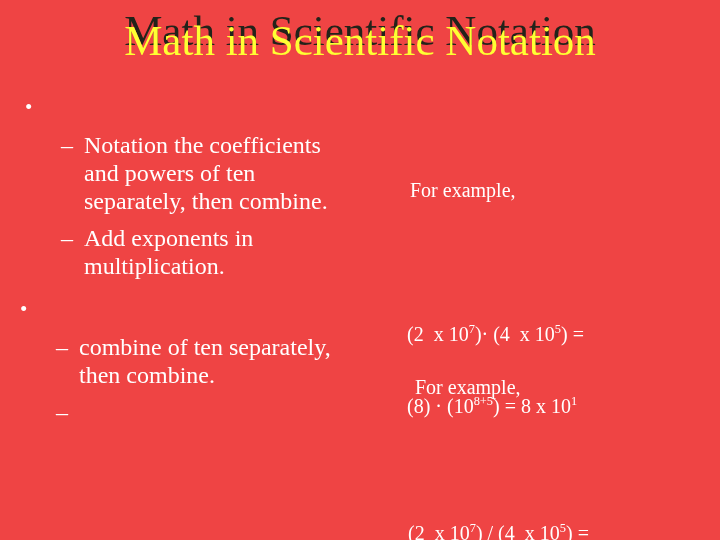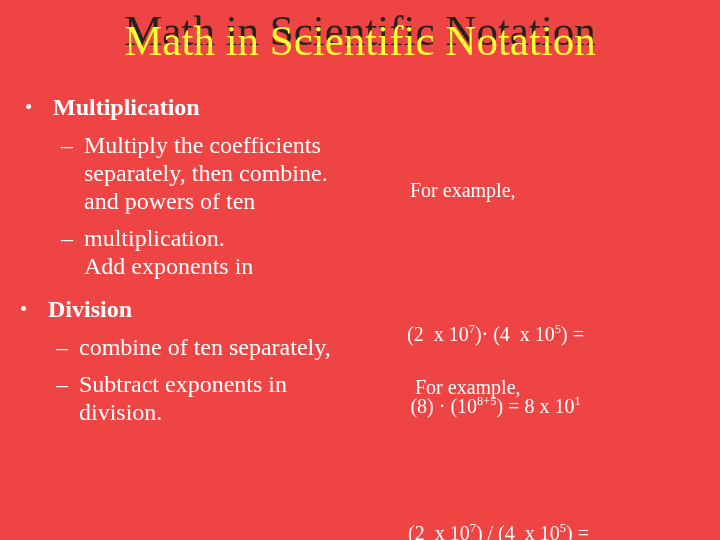--- a/index.html
+++ b/index.html
@@ -60,82 +60,77 @@
     position: absolute;
     font-size: 20px;
     line-height: 24px;
     white-space: pre;
     color: #ffffff;
   }
   .ex-mult { top: 130px; left: 407px; }
   .ex-div  { top: 327px; left: 408px; }
   .ex-mult .ex-intro { padding-left: 3px; }
   .ex-div  .ex-intro { padding-left: 7px; }
-  .ex-mult .ex-equations { margin-top: 24px; text-align: center; }
+  .ex-mult .ex-equations { margin-top: 24px; }
   .ex-div  .ex-equations { margin-top: 26px; }
   sup {
     font-size: 0.62em;
     line-height: 0;
     vertical-align: super;
   }
 </style>
 </head>
 <body>
 
 <div class="slide">
 
   <div class="title">Math in Scientific Notation</div>
 
   <div class="section sec-mult">
     <div class="heading-row">
       <span class="bullet-col">•</span>
-      <span class="heading">Multiplication</span>
     </div>
     <div class="item">
       <span class="dash-col">–</span>
       <span class="lines">
-        <div>Multiply the coefficients</div>
+        <div>Notation the coefficients</div>
+        <div>and powers of ten</div>
         <div>separately, then combine.</div>
-        <div>and powers of ten</div>
       </span>
     </div>
     <div class="item">
       <span class="dash-col">–</span>
       <span class="lines">
+        <div>Add exponents in</div>
         <div>multiplication.</div>
-        <div>Add exponents in</div>
       </span>
     </div>
   </div>
 
   <div class="example ex-mult">
     <div class="ex-intro">For example,</div>
     <div class="ex-equations">
       <div>(2  x 10<sup>7</sup>)· (4  x 10<sup>5</sup>) =</div>
       <div>(8) · (10<sup>8+5</sup>) = 8 x 10<sup>1</sup></div>
     </div>
   </div>
 
   <div class="section sec-div">
     <div class="heading-row">
       <span class="bullet-col">•</span>
-      <span class="heading">Division</span>
     </div>
     <div class="item">
       <span class="dash-col">–</span>
       <span class="lines">
         <div>combine of ten separately,</div>
+        <div>then combine.</div>
       </span>
     </div>
     <div class="item">
       <span class="dash-col">–</span>
-      <span class="lines">
-        <div>Subtract exponents in</div>
-        <div>division.</div>
-      </span>
     </div>
   </div>
 
   <div class="example ex-div">
     <div class="ex-intro">For example,</div>
     <div class="ex-equations">
       <div>(2  x 10<sup>7</sup>) / (4  x 10<sup>5</sup>) =</div>
       
       
     </div>

